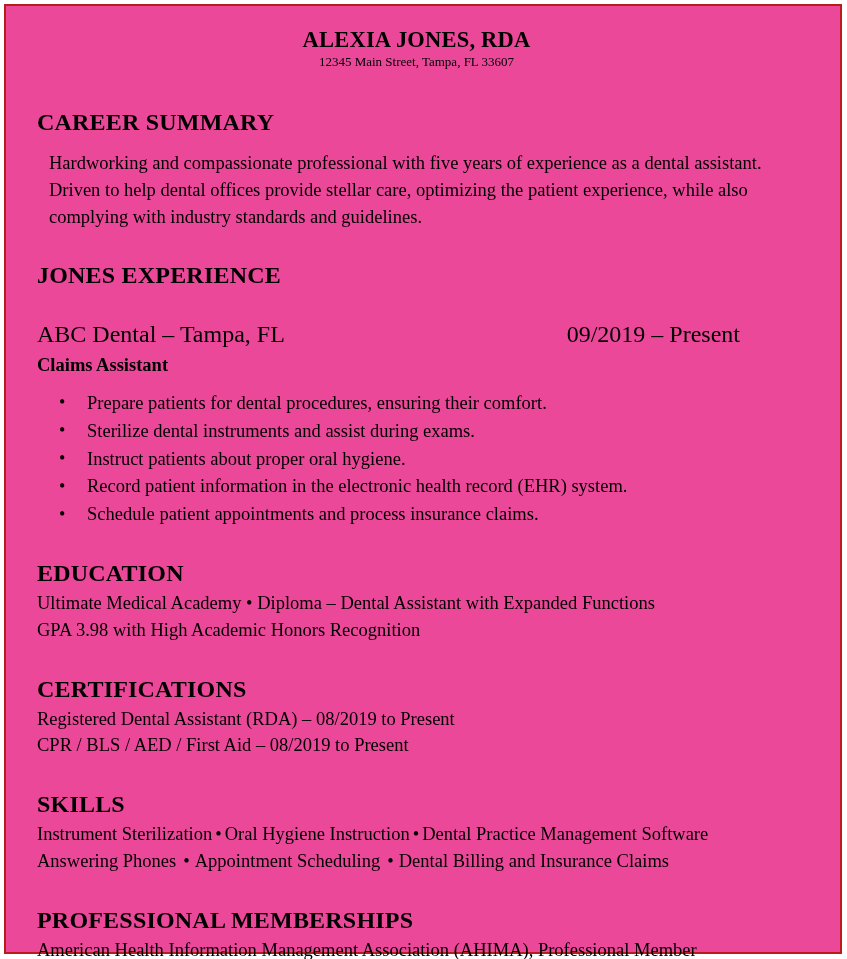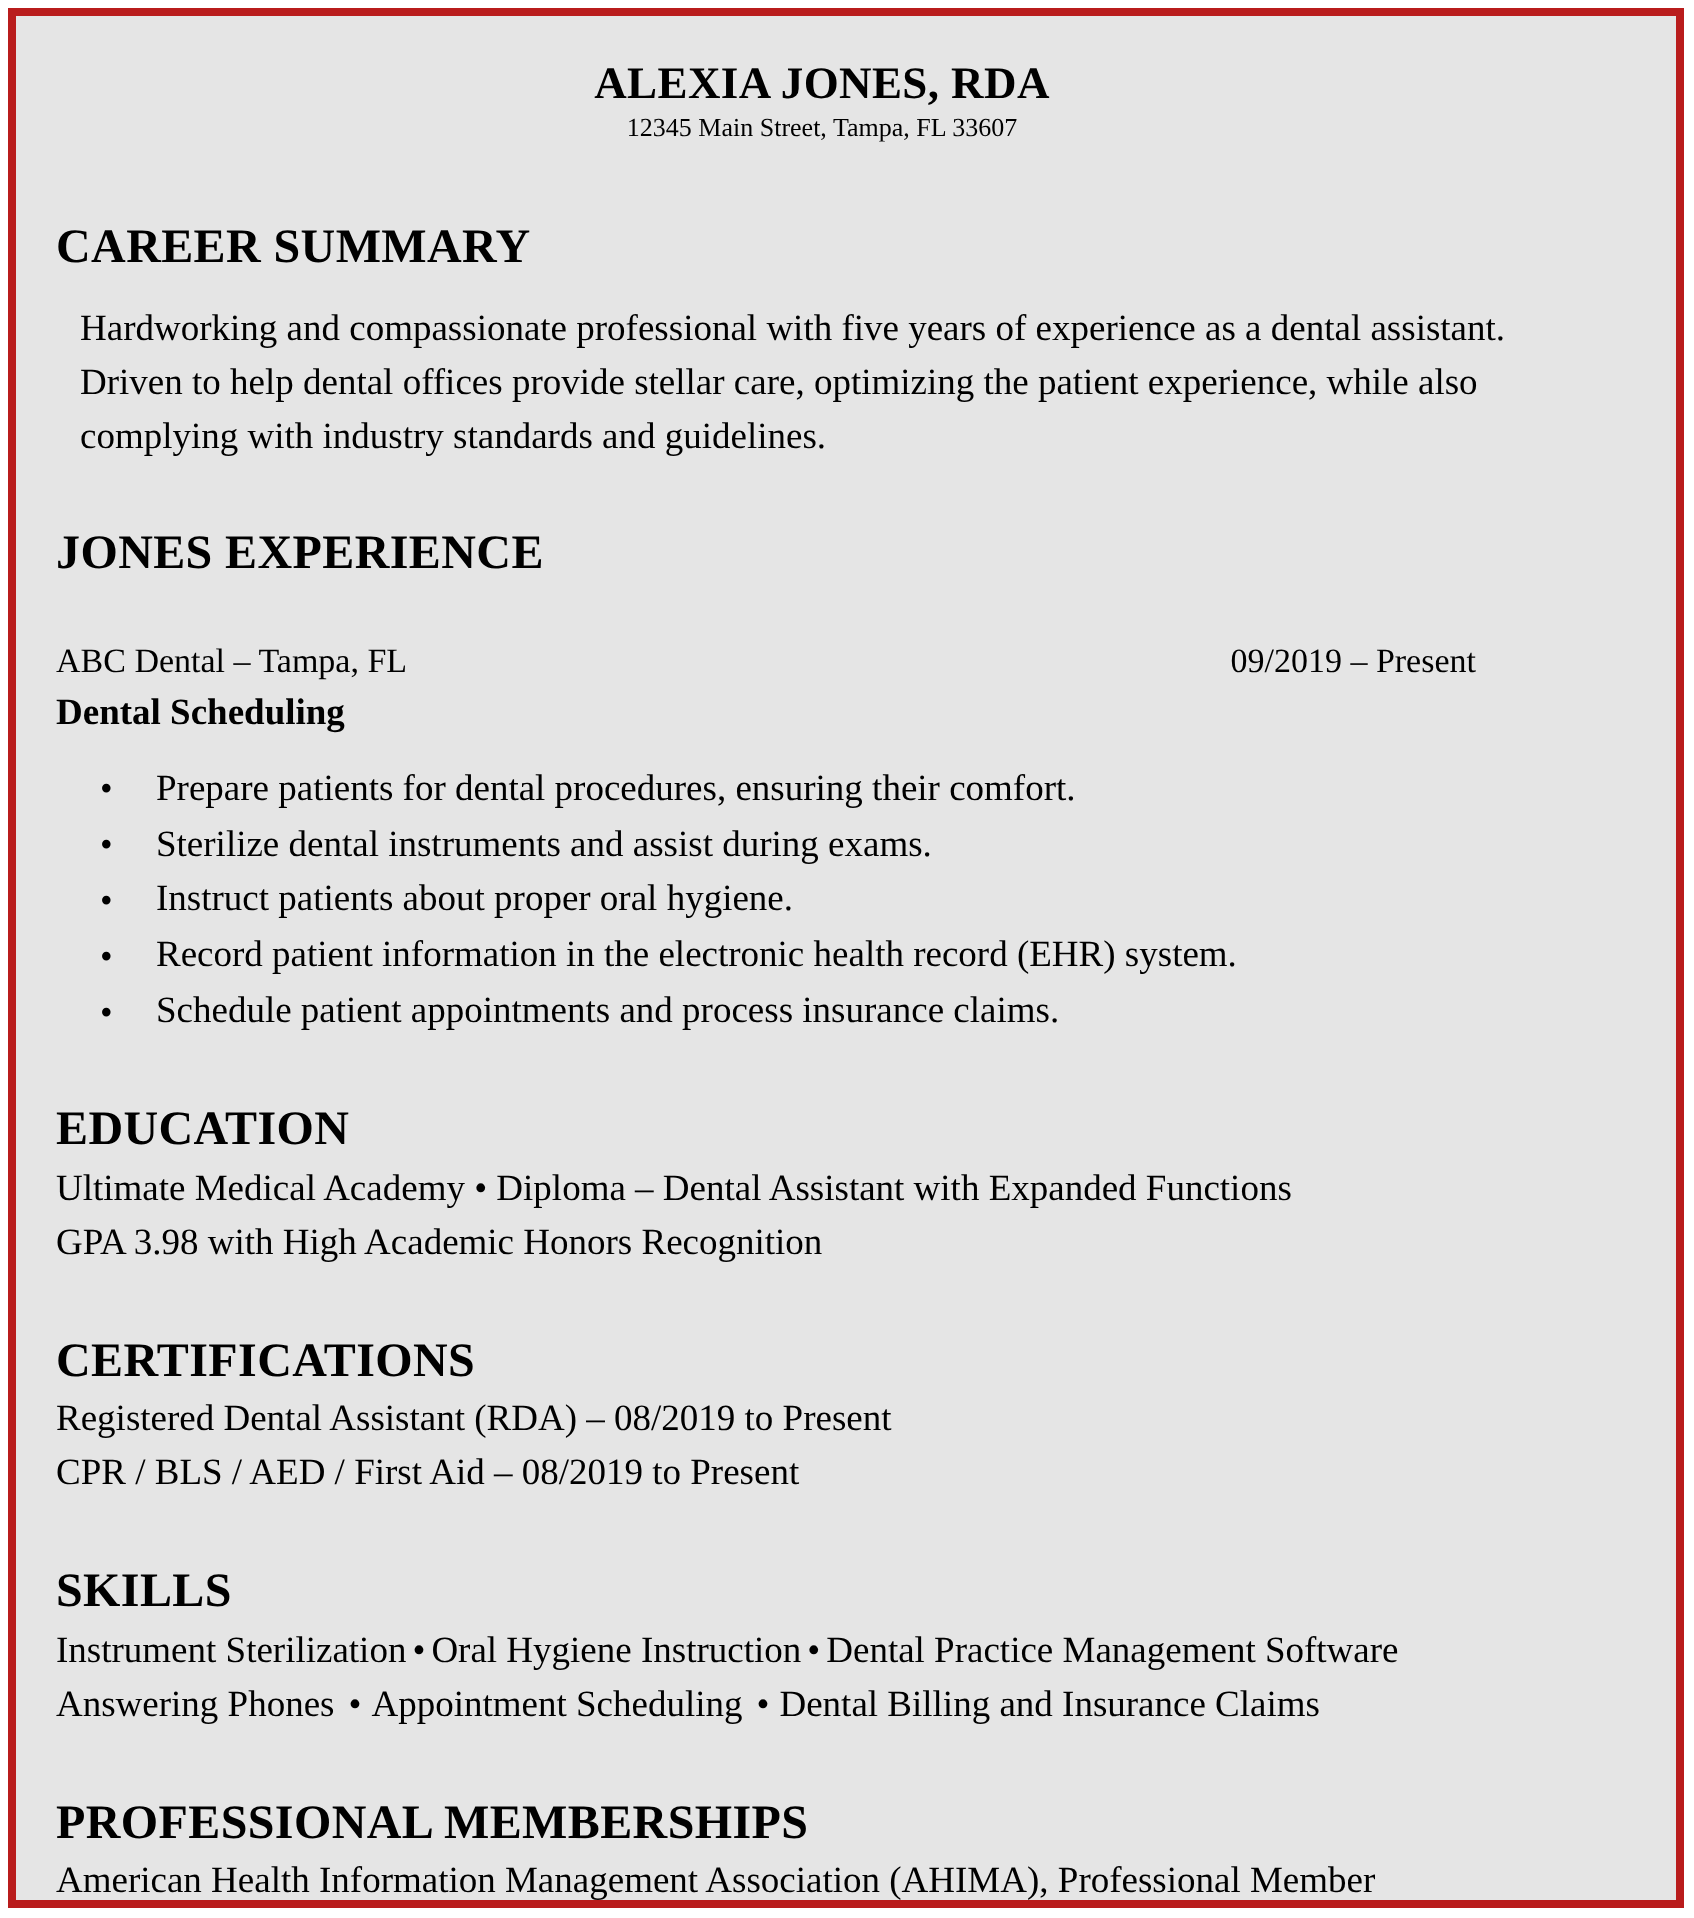--- a/index.html
+++ b/index.html
@@ -18,23 +18,23 @@
     position: relative;
     box-sizing: border-box;
     width: 847px;
     height: 959px;
     padding: 4px 5px 5px 4px;
   }
   .page-border {
     box-sizing: border-box;
     width: 100%;
     height: 100%;
-    border: 4px solid #b91c1c;
-    background: #e5e5e5;
-    padding: 14px 28px 10px 17px;
+    border: 2px solid #b91c1c;
+    background: #ec4899;
+    padding: 14px 28px 10px 28px;
   }
   .content {
     padding-left: 3px;
     padding-right: 16px;
   }
 
   
   .doc-header {
     text-align: center;
     margin-top: 6px;
@@ -80,21 +80,21 @@
     line-height: 1.455;
     margin: 12px;
     max-width: 776px;
   }
 
   
   .job-row {
     display: flex;
     justify-content: space-between;
     align-items: flex-start;
-    font-size: 17px;
+    font-size: 24px;
     line-height: 1.45;
     padding-right: 56px;
     margin-top: 26px;
   }
   .job-title {
     font-size: 18.5px;
     font-weight: bold;
     line-height: 1.45;
     margin: 0;
   }
@@ -144,21 +144,21 @@
         <div class="section-heading">CAREER SUMMARY</div>
         <p class="summary-text">Hardworking and compassionate professional with five years of experience as a dental assistant. Driven to help dental offices provide stellar care, optimizing the patient experience, while also complying with industry standards and guidelines.</p>
       </div>
 
       <div class="section">
         <div class="section-heading">JONES EXPERIENCE</div>
         <div class="job-row">
           <span>ABC Dental – Tampa, FL</span>
           <span>09/2019 – Present</span>
         </div>
-        <div class="job-title">Dental Scheduling</div>
+        <div class="job-title">Claims Assistant</div>
         <ul class="bullet-list">
           <li><span class="dot">•</span><span>Prepare patients for dental procedures, ensuring their comfort.</span></li>
           <li><span class="dot">•</span><span>Sterilize dental instruments and assist during exams.</span></li>
           <li><span class="dot">•</span><span>Instruct patients about proper oral hygiene.</span></li>
           <li><span class="dot">•</span><span>Record patient information in the electronic health record (EHR) system.</span></li>
           <li><span class="dot">•</span><span>Schedule patient appointments and process insurance claims.</span></li>
         </ul>
       </div>
 
       <div class="section">

